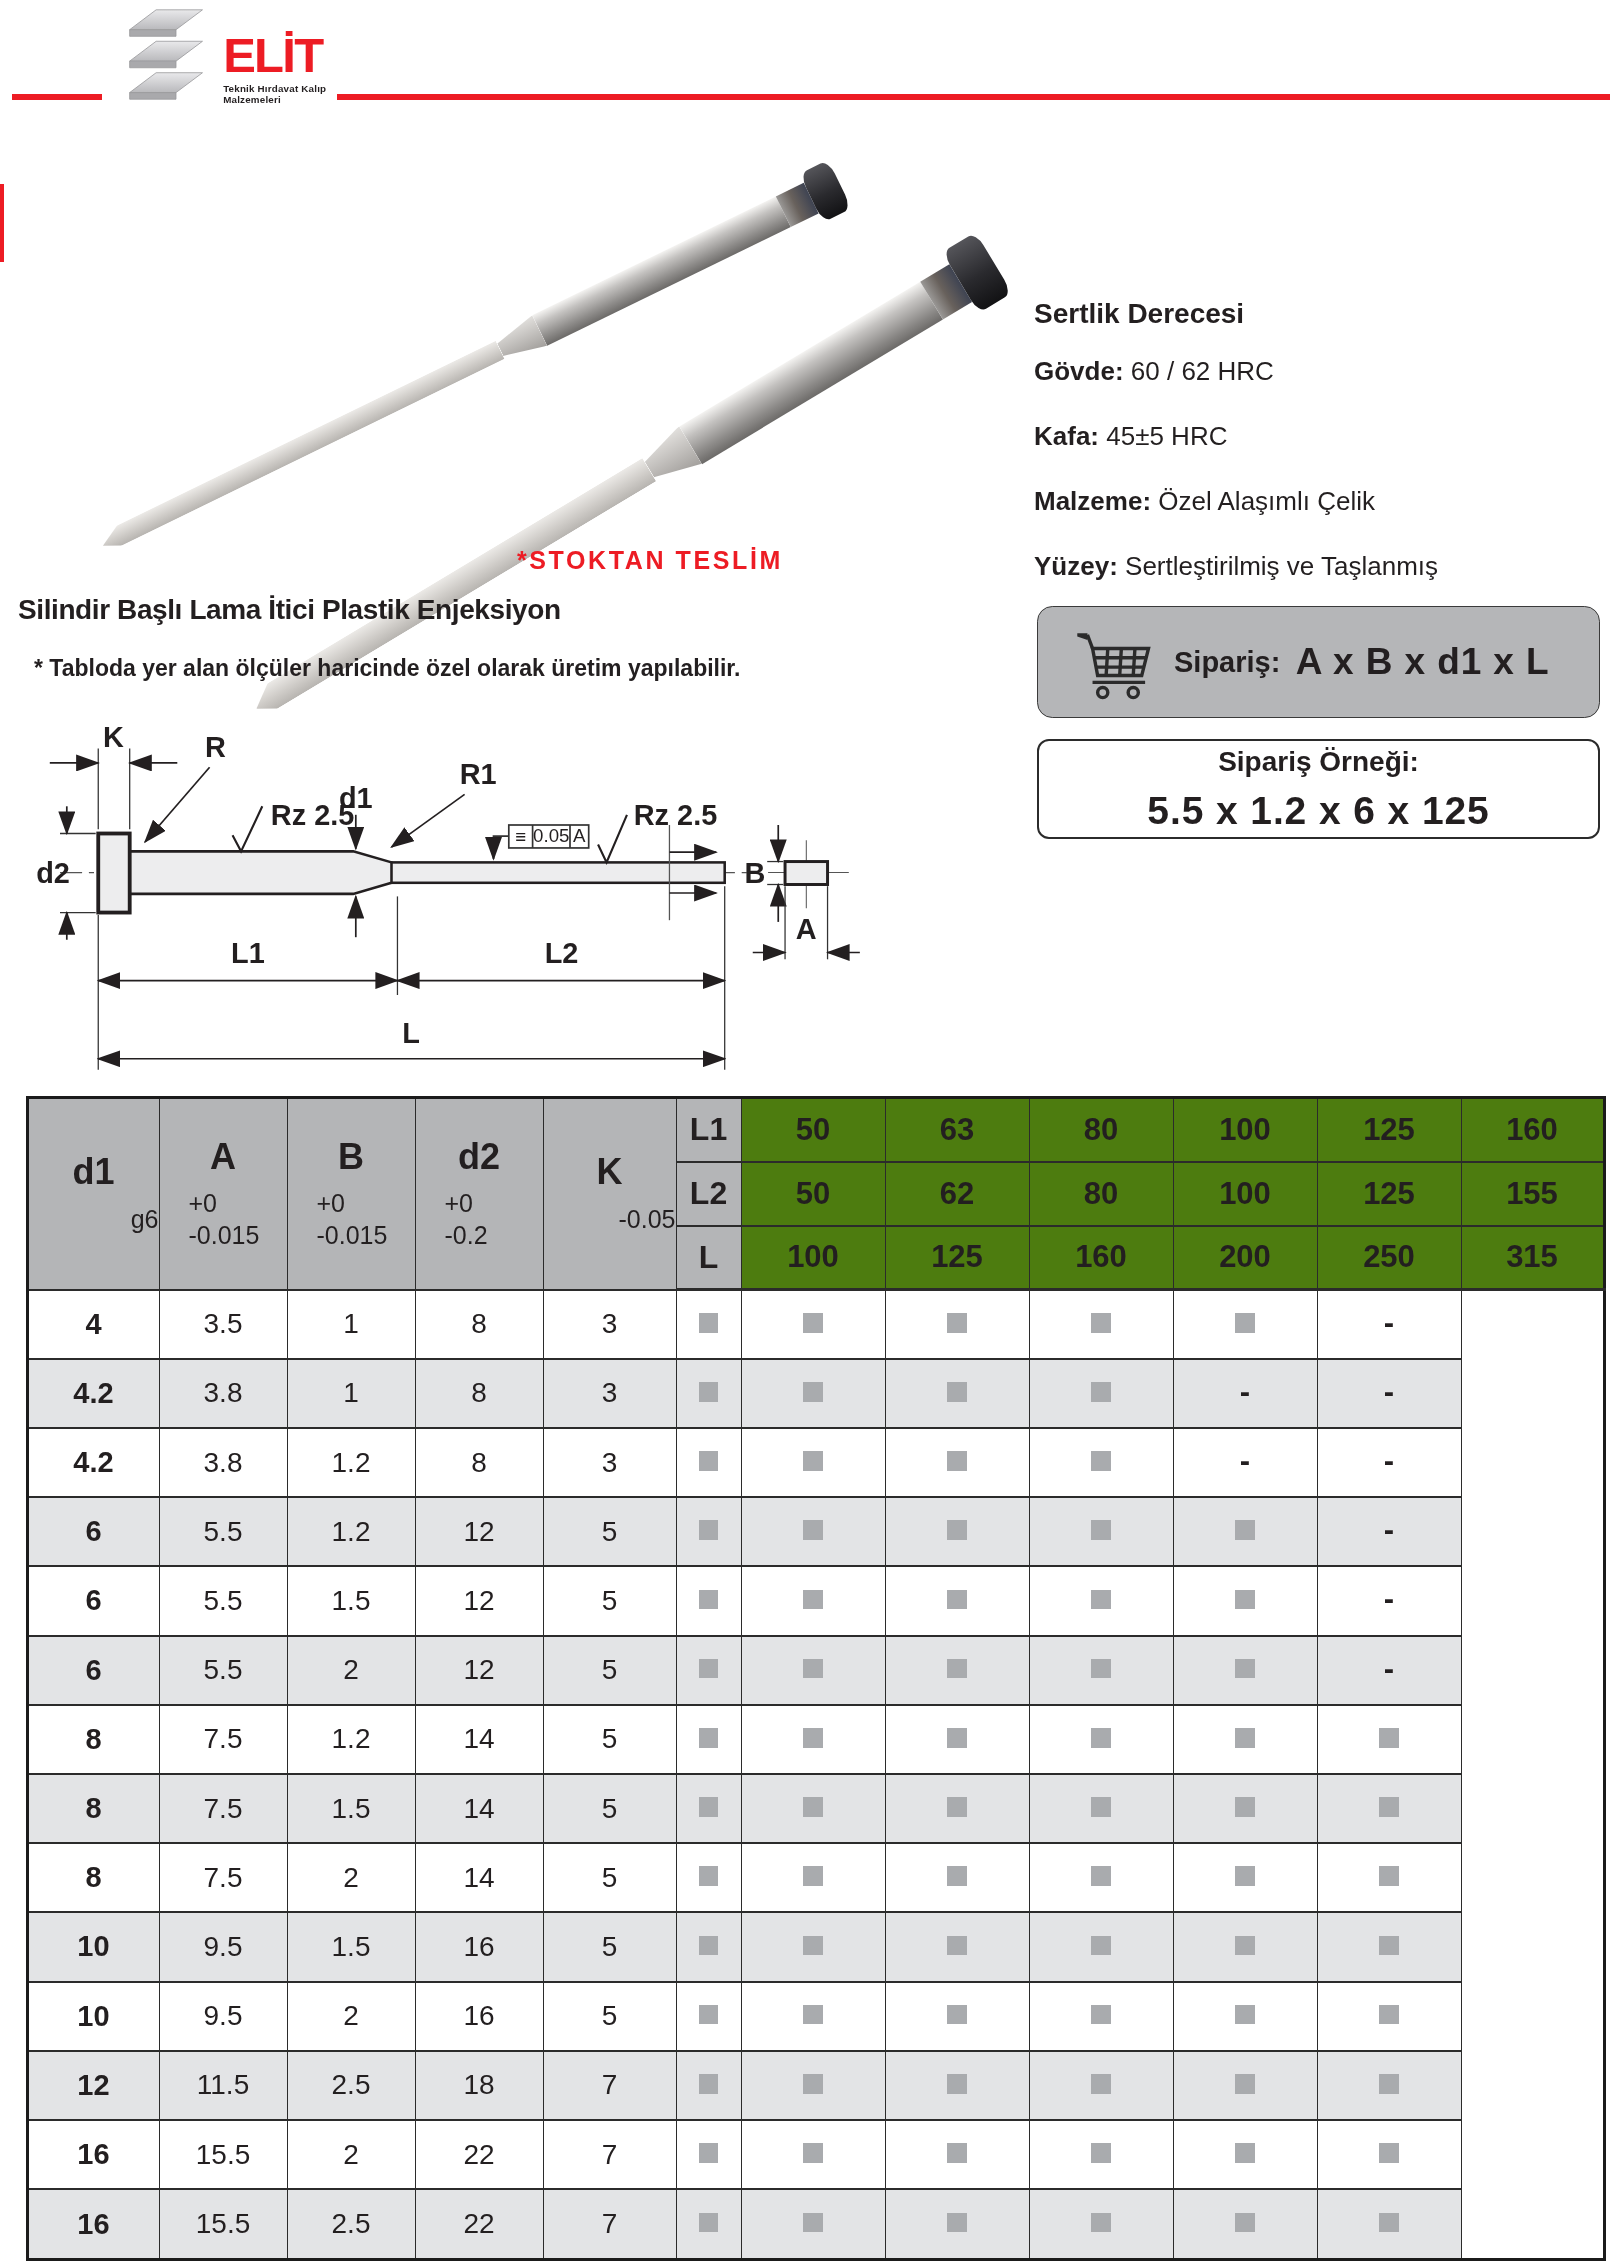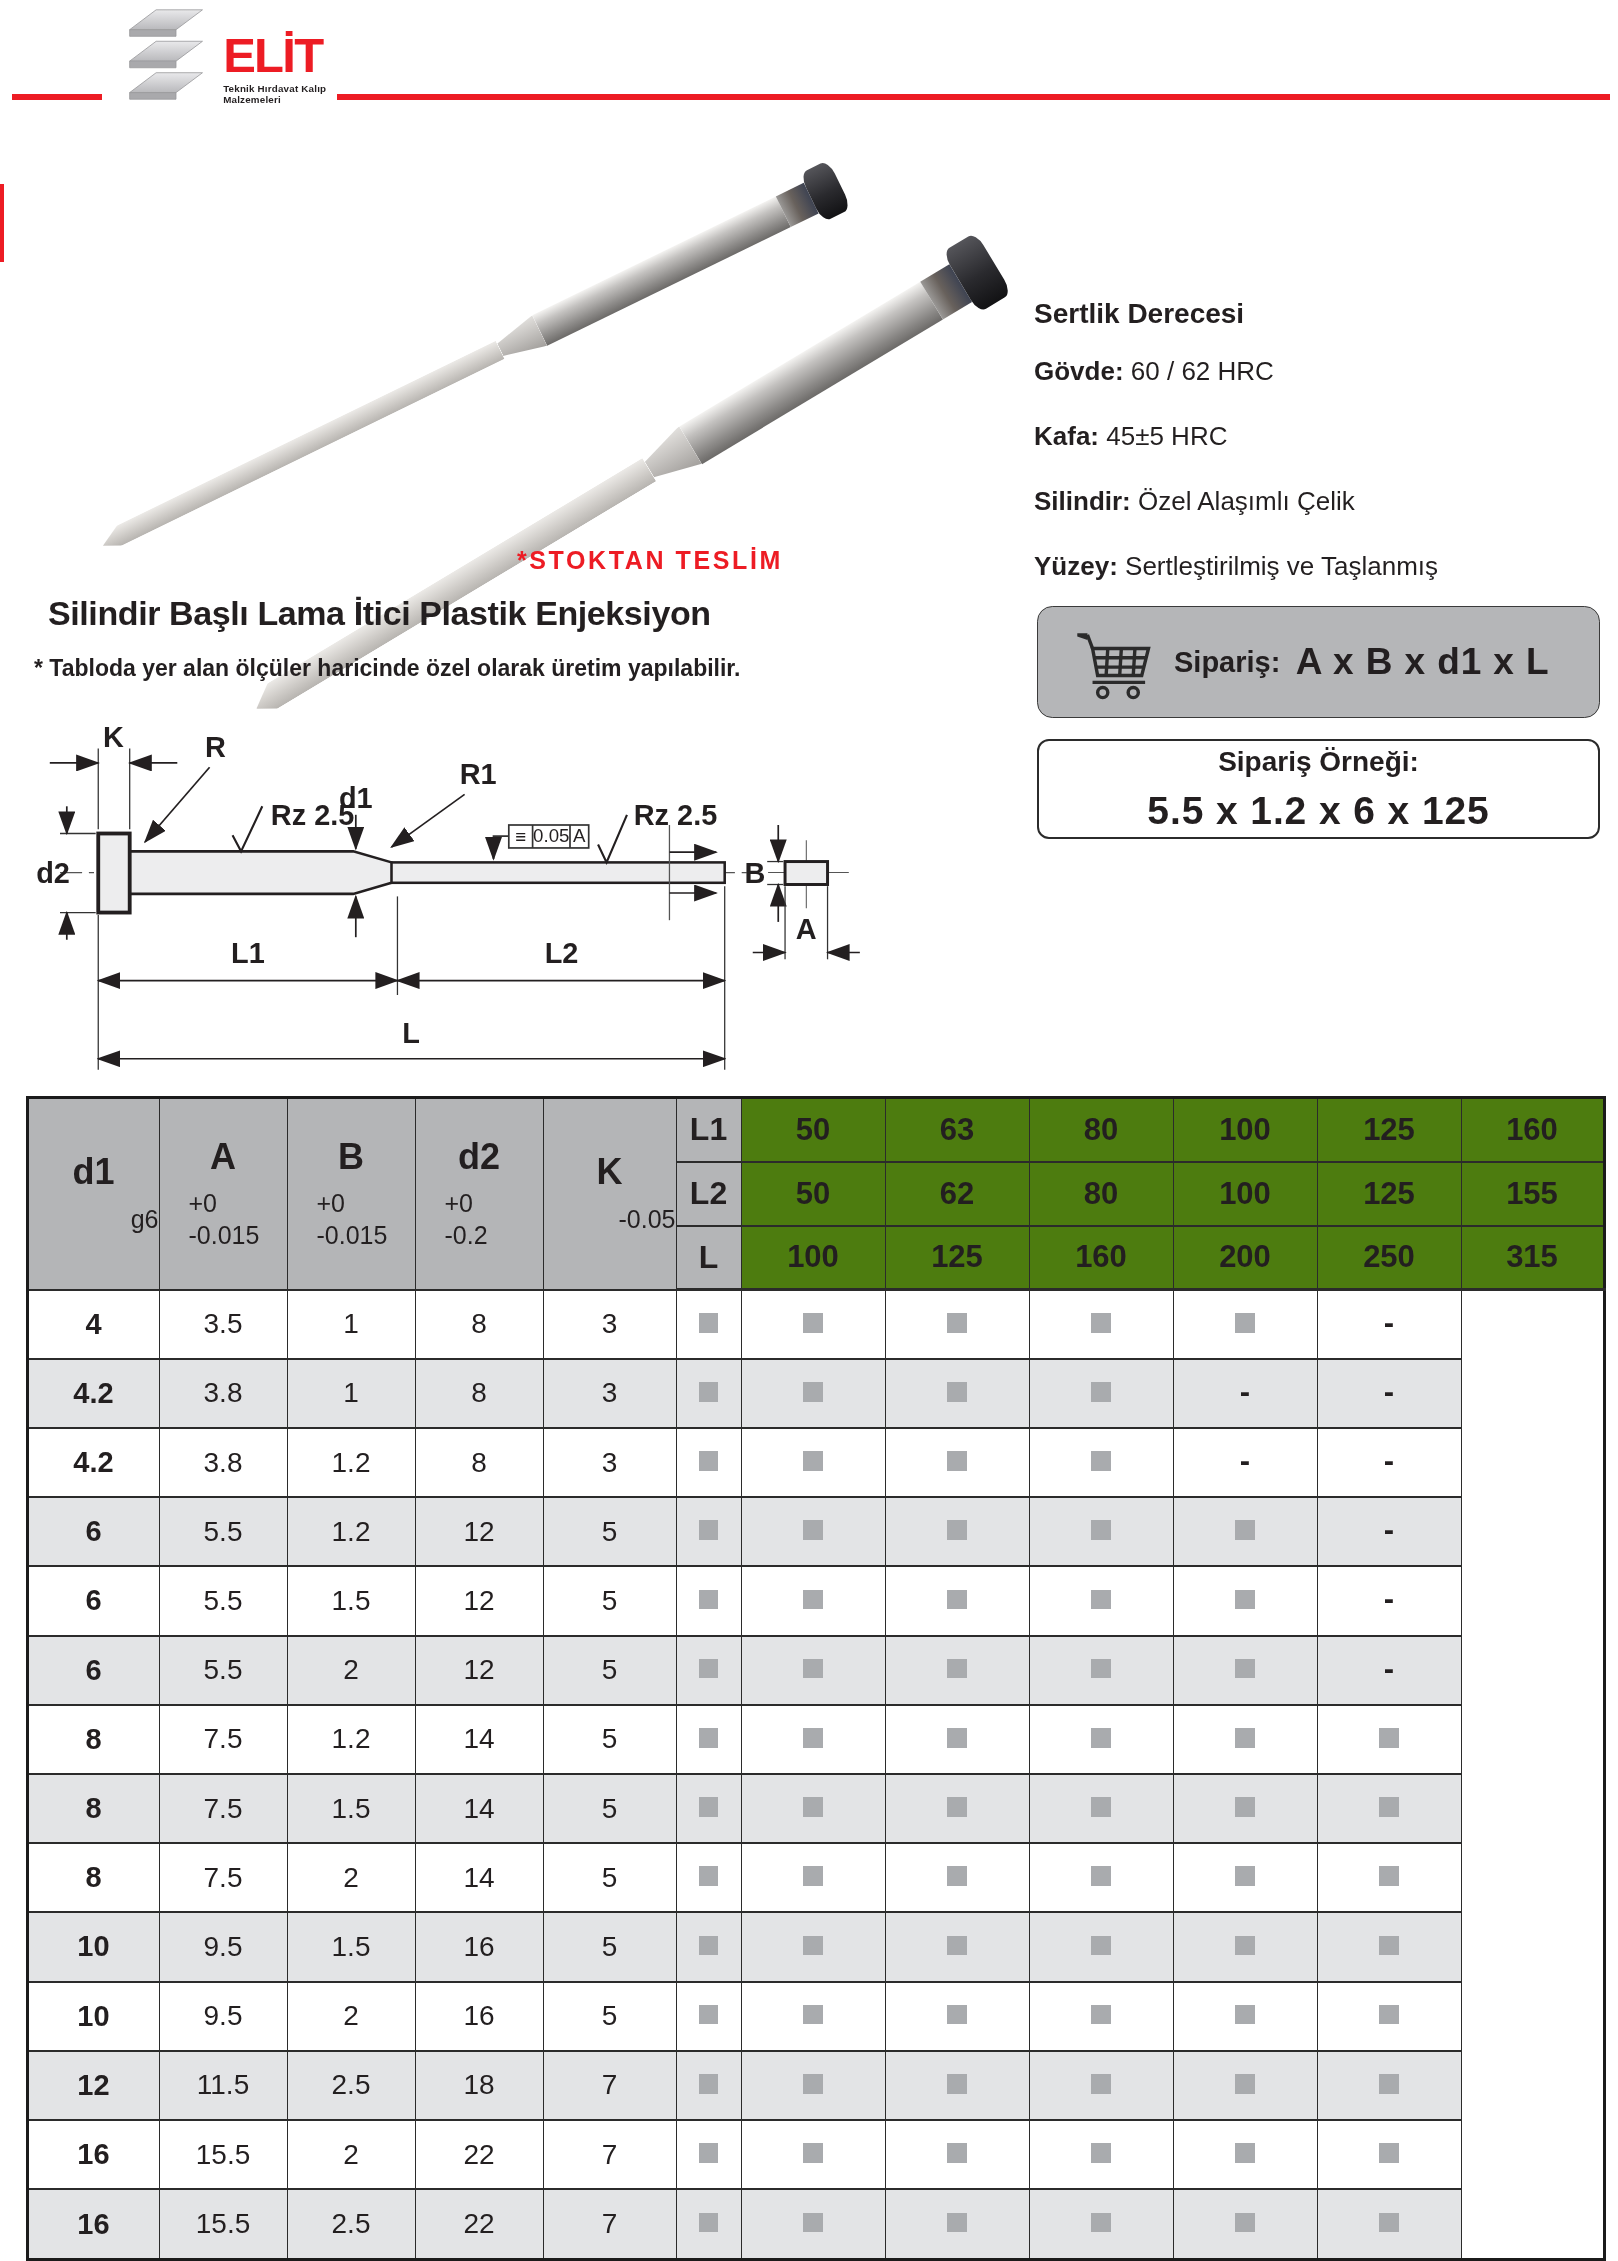--- a/index.html
+++ b/index.html
@@ -41,21 +41,21 @@
   
   .specs{position:absolute;left:1034px;top:298px;width:587px;}
   .specs-h{font-size:28px;font-weight:bold;margin-bottom:25.5px;}
   .spec-line{font-size:26px;margin-bottom:34px;}
   .spec-label{font-weight:bold;}
   .spec-value{font-weight:normal;}
 
   
   .stock-note{position:absolute;left:517px;top:546px;font-size:25px;font-weight:bold;
               color:#ed1c24;letter-spacing:2.6px;}
-  .title{position:absolute;left:48px;top:594px;font-size:34px;font-weight:bold;letter-spacing:-0.4px;}
+  .title{position:absolute;left:18px;top:594px;font-size:28px;font-weight:bold;letter-spacing:-0.4px;}
   .subtitle{position:absolute;left:34px;top:655px;font-size:23px;font-weight:bold;}
 
   
   .order-box{position:absolute;left:1037px;top:606px;width:563px;height:112px;background:#b5b6b8;
              border:1.7px solid #3a3a3a;border-radius:15.3px;display:flex;align-items:center;box-sizing:border-box;}
   .cart{margin-left:29px;}
   .order-label{font-size:29px;font-weight:bold;margin-left:22px;}
   .order-formula{font-size:37px;font-weight:bold;margin-left:15.3px;letter-spacing:0.9px;}
   .example-box{position:absolute;left:1037px;top:739px;width:563px;height:100px;background:#fff;
                border:2.6px solid #2b2b2b;border-radius:12px;display:flex;flex-direction:column;
@@ -139,21 +139,21 @@
     </div>
   </div>
 
   <div class="specs">
     <div class="specs-h">Sertlik Derecesi</div>
     <div id="spec-lines">
   <div class="spec-line"><span class="spec-label">Gövde:</span> <span class="spec-value">60 / 62 HRC</span></div>
 
   <div class="spec-line"><span class="spec-label">Kafa:</span> <span class="spec-value">45±5 HRC</span></div>
 
-  <div class="spec-line"><span class="spec-label">Silindir:</span> <span class="spec-value">Özel Alaşımlı Çelik</span></div>
+  <div class="spec-line"><span class="spec-label">Malzeme:</span> <span class="spec-value">Özel Alaşımlı Çelik</span></div>
 
   <div class="spec-line"><span class="spec-label">Yüzey:</span> <span class="spec-value">Sertleştirilmiş ve Taşlanmış</span></div>
 </div>
   </div>
 
   <div class="stock-note">*STOKTAN TESLİM</div>
   <div class="title">Silindir Başlı Lama İtici Plastik Enjeksiyon</div>
   <div class="subtitle">* Tabloda yer alan ölçüler haricinde özel olarak üretim yapılabilir.</div>
 
   <div class="order-box">

